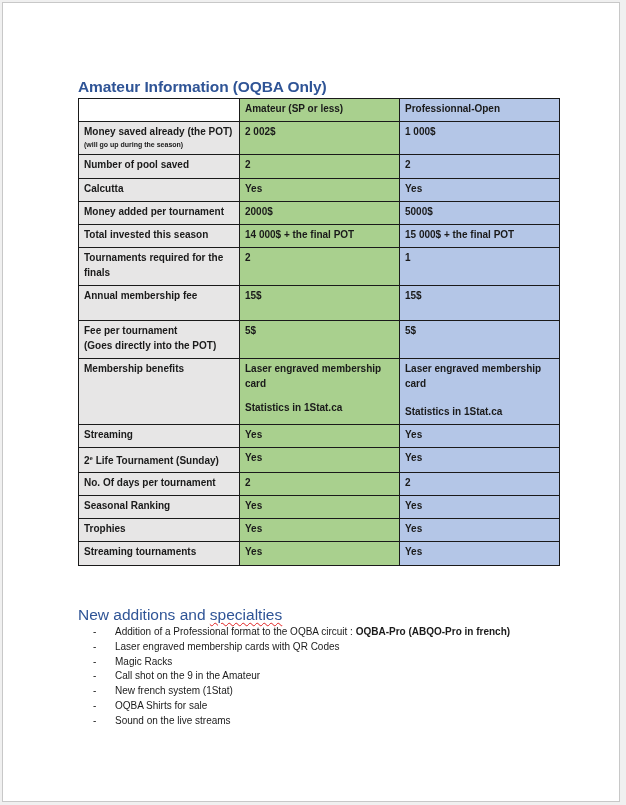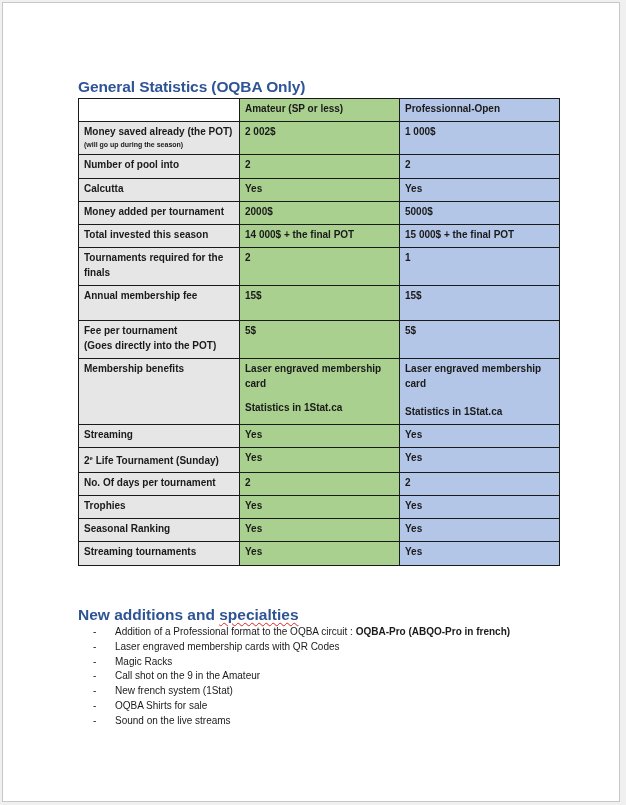--- a/index.html
+++ b/index.html
@@ -11,21 +11,21 @@
     position: absolute; left: 2px; top: 2px; width: 618px; height: 800px;
     background: #ffffff; border: 1px solid #c8c8c8; box-sizing: border-box;
   }
   .h1 {
     position: absolute; left: 75px; top: 75px;
     font-size: 15.5px; font-weight: bold; color: #2f5496; letter-spacing: -0.1px;
     font-family: "Liberation Sans", sans-serif;
   }
   .h2 {
     position: absolute; left: 75px; top: 603px;
-    font-size: 15.5px; font-weight: bold; color: #2f5496;
+    font-size: 15.5px; font-weight: normal; color: #2f5496;
     font-family: "Liberation Sans", sans-serif;
   }
   .spell { text-decoration: underline wavy #e02020; text-decoration-thickness: 1px; text-underline-offset: 2px; }
   table.info {
     position: absolute; left: 75px; top: 95px;
     border-collapse: collapse; table-layout: fixed; width: 481px;
     font-size: 10px; font-weight: bold; color: #1a1a1a;
   }
   table.info td {
     border: 1.3px solid #1a1a1a; vertical-align: top; padding: 3px 3px 3px 5px;
@@ -43,41 +43,41 @@
   }
   ul.list li { position: relative; padding-left: 22px; line-height: 14.8px; height: 14.8px; white-space: nowrap; }
   ul.list li .dash { position: absolute; left: 0; top: 0; }
   b { font-weight: bold; }
 </style>
 </head>
 <body>
 
 <div class="page">
 
-  <div class="h1">General Statistics (OQBA Only)</div>
+  <div class="h1">Amateur Information (OQBA Only)</div>
 
   <table class="info">
     <colgroup>
         <col style="width:161px">
         <col style="width:160px">
         <col style="width:160px">
       </colgroup>
     <tbody>
         <tr style="height:23px">
       <td class="blank"></td>
       <td class="am"><span>Amateur (SP or less)</span></td>
       <td class="pro"><span>Professionnal-Open</span></td>
     </tr>
     <tr style="height:33px">
       <td class="lbl"><span>Money saved already (the POT)</span><span class="small">(will go up during the season)</span></td>
       <td class="am">2 002$</td>
       <td class="pro">1 000$</td>
     </tr>
     <tr style="height:24px">
-      <td class="lbl">Number of pool into</td>
+      <td class="lbl">Number of pool saved</td>
       <td class="am">2</td>
       <td class="pro">2</td>
     </tr>
     <tr style="height:23px">
       <td class="lbl">Calcutta</td>
       <td class="am">Yes</td>
       <td class="pro">Yes</td>
     </tr>
     <tr style="height:23px">
       <td class="lbl">Money added per tournament</td>
@@ -129,26 +129,26 @@
       <td class="lbl"><span>2</span><sup style="font-size:6px">e</sup><span> Life Tournament (Sunday)</span></td>
       <td class="am">Yes</td>
       <td class="pro">Yes</td>
     </tr>
     <tr style="height:23px">
       <td class="lbl">No. Of days per tournament</td>
       <td class="am">2</td>
       <td class="pro">2</td>
     </tr>
     <tr style="height:23px">
-      <td class="lbl">Trophies</td>
+      <td class="lbl">Seasonal Ranking</td>
       <td class="am">Yes</td>
       <td class="pro">Yes</td>
     </tr>
     <tr style="height:23px">
-      <td class="lbl">Seasonal Ranking</td>
+      <td class="lbl">Trophies</td>
       <td class="am">Yes</td>
       <td class="pro">Yes</td>
     </tr>
     <tr style="height:24px">
       <td class="lbl">Streaming tournaments</td>
       <td class="am">Yes</td>
       <td class="pro">Yes</td>
     </tr>
   </tbody>
     </table>

